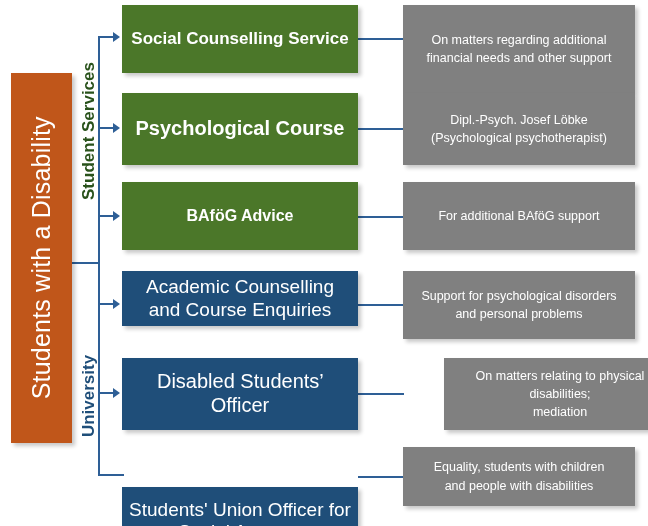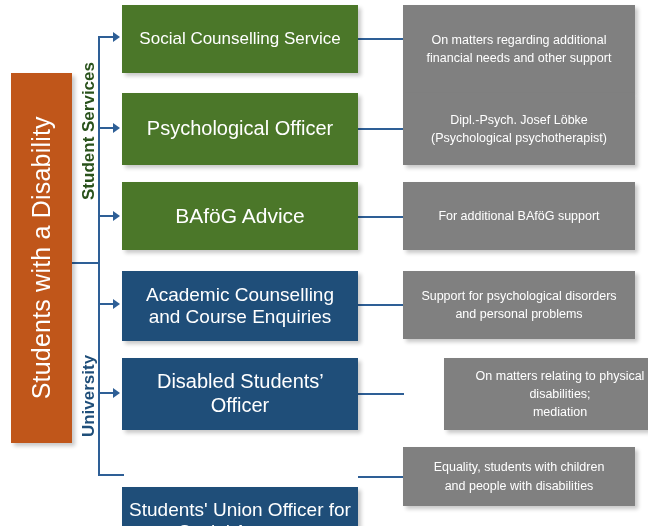--- a/index.html
+++ b/index.html
@@ -79,21 +79,21 @@
     display: flex;
     align-items: center;
     justify-content: center;
   }
 
   
   .mid-box {
     left: 122px;
     width: 236px;
   }
-  .mid-box.green { background: #4b7729; }
+  .mid-box.green { background: #4b7729; font-weight: bold; }
   .mid-box.blue  { background: #1f4e79; }
 
   
   .desc-box {
     left: 403px;
     width: 232px;
     background: #808080;
     font-size: 12.5px;
     line-height: 1.45;
   }
@@ -163,31 +163,31 @@
   </div>
 
   <div class="box mid-box green" style="top:5px; height:68px; font-size:17px;">
     <span>
       <span class="multi">Social Counselling Service</span>
     </span>
   </div>
 
   <div class="box mid-box green" style="top:93px; height:72px; font-size:20px;">
     <span>
-      <span class="multi">Psychological Officer</span>
-    </span>
-  </div>
-
-  <div class="box mid-box green" style="top:182px; height:68px; font-size:21px;">
+      <span class="multi">Psychological Course</span>
+    </span>
+  </div>
+
+  <div class="box mid-box green" style="top:182px; height:68px; font-size:16px;">
     <span>
       <span class="multi">BAföG Advice</span>
     </span>
   </div>
 
-  <div class="box mid-box blue" style="top:271px; height:70px; font-size:19px;justify-content:flex-end;">
+  <div class="box mid-box blue" style="top:271px; height:55px; font-size:19px;justify-content:flex-end;">
     <span>
       <span class="multi">Academic Counselling</span>
       <span class="multi">and Course Enquiries</span>
     </span>
   </div>
 
   <div class="box mid-box blue" style="top:358px; height:72px; font-size:20px;">
     <span>
       <span class="multi">Disabled Students’</span>
       <span class="multi">Officer</span>

